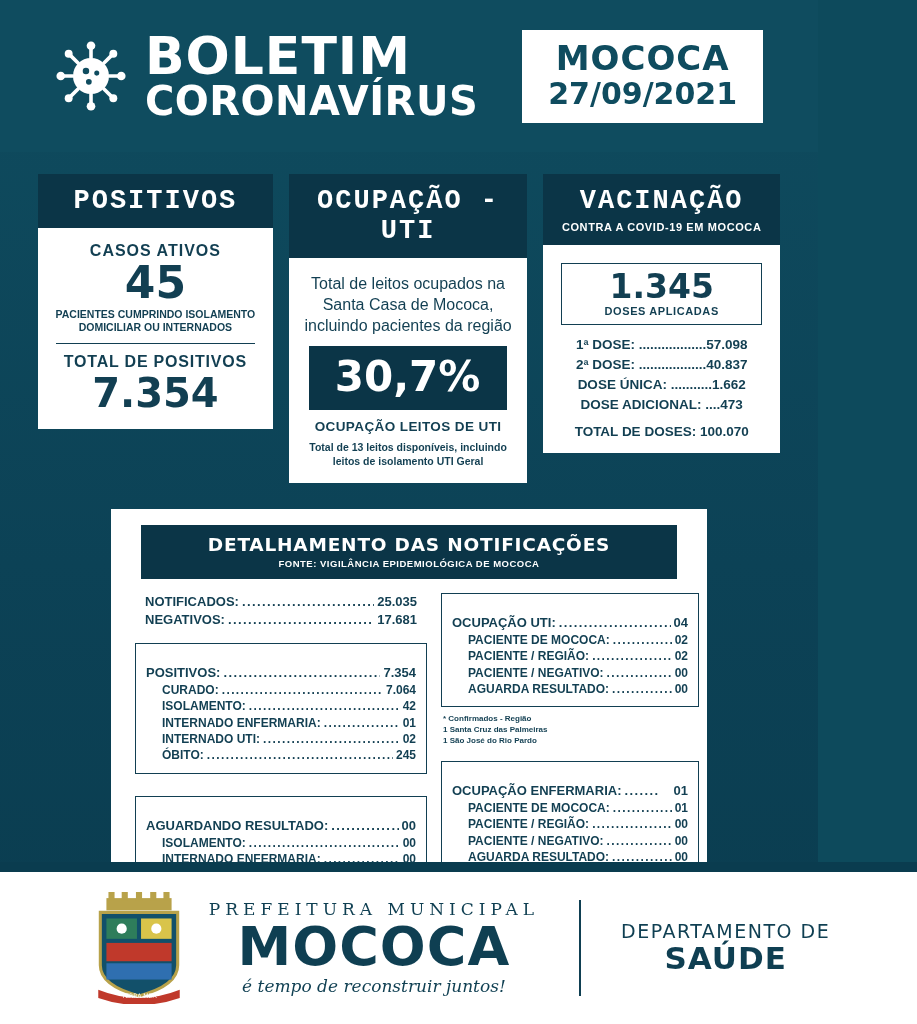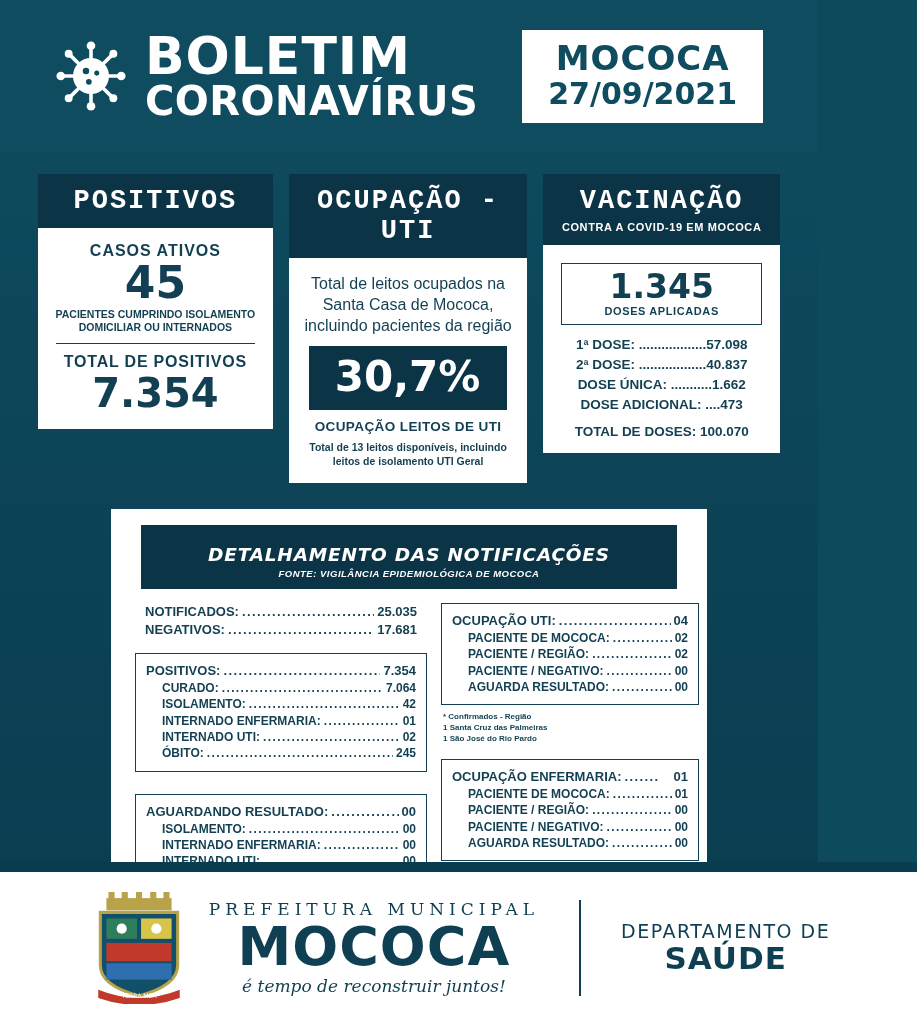--- a/index.html
+++ b/index.html
@@ -219,23 +219,22 @@
     width: 596px;
     background: #ffffff;
     padding: 16px 16px 22px 16px;
     box-sizing: border-box;
     color: #123f52;
   }
   .detail-head {
     background: #0b3547;
     color: #ffffff;
     text-align: center;
-    padding: 19px 6px 10px 6px;
+    padding: 9px 6px 10px 6px;
     margin: 0 14px;
-    font-style: italic;
   }
   .detail-head h3 {
     margin: 0;
     font-size: 18.5px;
     font-weight: bold;
     letter-spacing: 0.8px;
     font-family: "DejaVu Sans", sans-serif;
   }
   .detail-head .src {
     font-size: 9.5px;
@@ -270,21 +269,21 @@
   }
   .kv .v { white-space: nowrap; }
 
   .kv.small { font-size: 12px; font-weight: bold; padding: 1.2px 0; }
   .kv.indent { padding-left: 16px; }
 
   .top-kvs { padding: 0 10px 6px 10px; }
 
   .boxed {
     border: 1px solid #123f52;
-    padding: 8px 10px 9px 10px;
+    padding: 20px 10px 9px 10px;
     margin-top: 8px;
   }
   .footnote {
     font-size: 8px;
     font-weight: bold;
     line-height: 1.35;
     margin: 7px 0 4px 2px;
   }
   .footnote .ftitle { font-size: 8px; }
 

